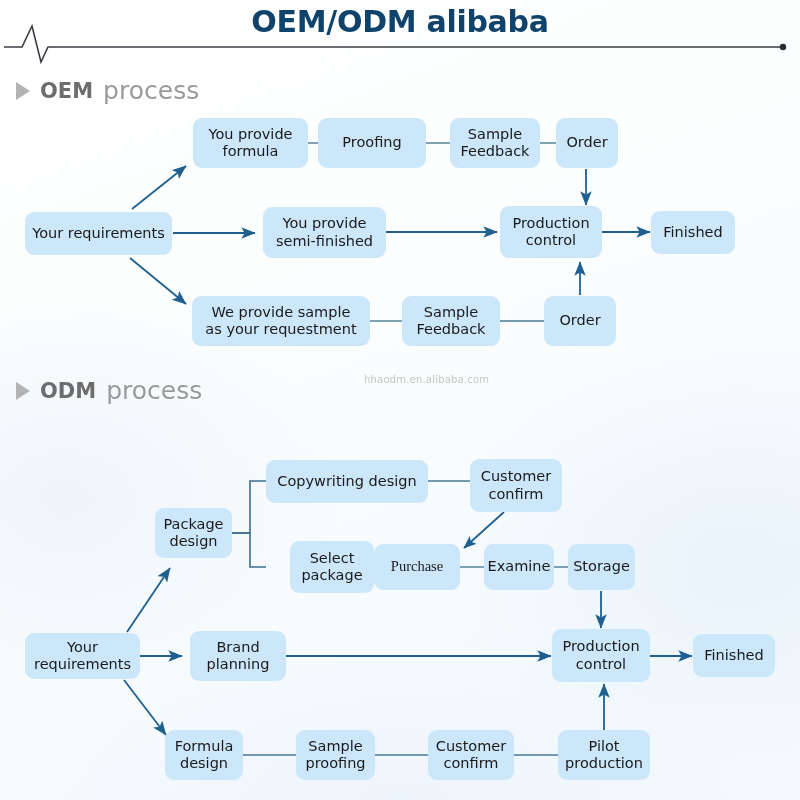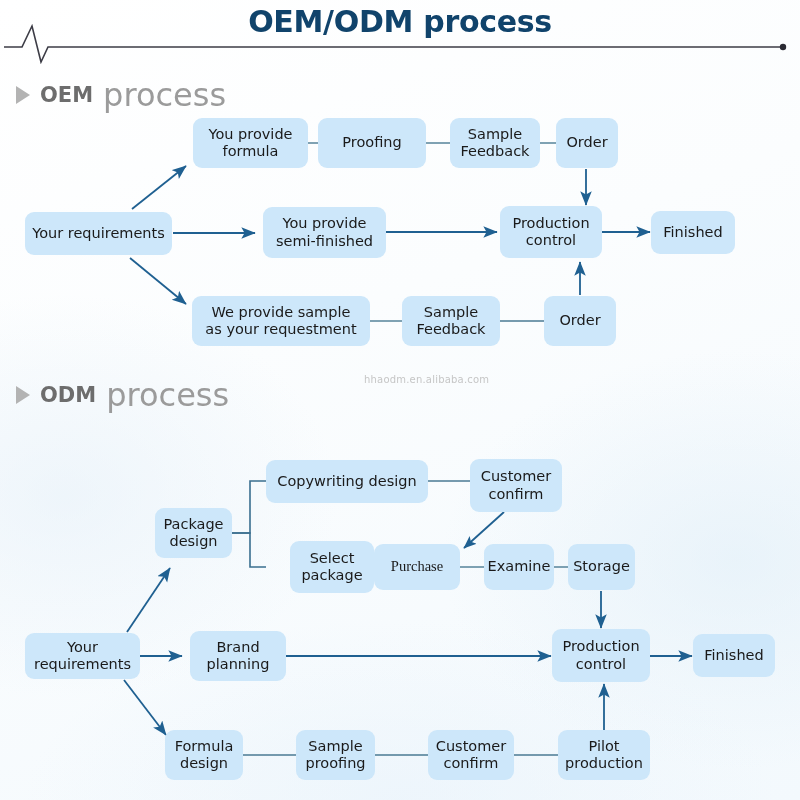--- a/index.html
+++ b/index.html
@@ -37,21 +37,21 @@
     white-space:nowrap;
   }
   .tri-icon{
     width:0;height:0;
     border-left:14px solid #b3b3b3;
     border-top:9px solid transparent;
     border-bottom:9px solid transparent;
     flex:0 0 auto;
   }
   .sec-strong{font-size:21px;font-weight:bold;color:#6d6d6d;}
-  .sec-light{font-size:32px;font-weight:normal;color:#9b9b9b;}
+  .sec-light{font-size:25px;font-weight:normal;color:#9b9b9b;}
   #oem-heading{left:16px;top:76px;}
   #odm-heading{left:16px;top:376px;}
 
   
   #watermark{
     position:absolute;left:364px;top:374px;
     font-size:10px;color:#c6c6c6;letter-spacing:.2px;
     user-select:none;
   }
 
@@ -73,21 +73,21 @@
   svg.edges{position:absolute;left:0;top:0;overflow:visible;pointer-events:none;}
   .ln{stroke:#3a6f8f;stroke-width:1.6;fill:none;}
   .ln-arrow{stroke:#1f6091;stroke-width:1.8;fill:none;}
   .ln-thin{stroke:#4a7a93;stroke-width:1.4;fill:none;}
 </style>
 </head>
 <body>
 
 <div id="page">
 
-  <div id="header-title">OEM/ODM process</div>
+  <div id="header-title">OEM/ODM alibaba</div>
 
   <svg id="pulse-svg" width="800" height="46">
     <polyline points="4,29 22,29 32,8 41,44 48,29 780,29" fill="none" stroke="#3c3c46" stroke-width="1.6" stroke-linejoin="miter" stroke-linecap="butt"></polyline>
     <circle cx="783" cy="29" r="3.2" fill="#2a2a33"></circle>
   </svg>
 
   <div class="section-heading" id="oem-heading">
     <div class="tri-icon"></div>
     <div class="sec-strong">OEM</div>
     <div class="sec-light">process</div>

